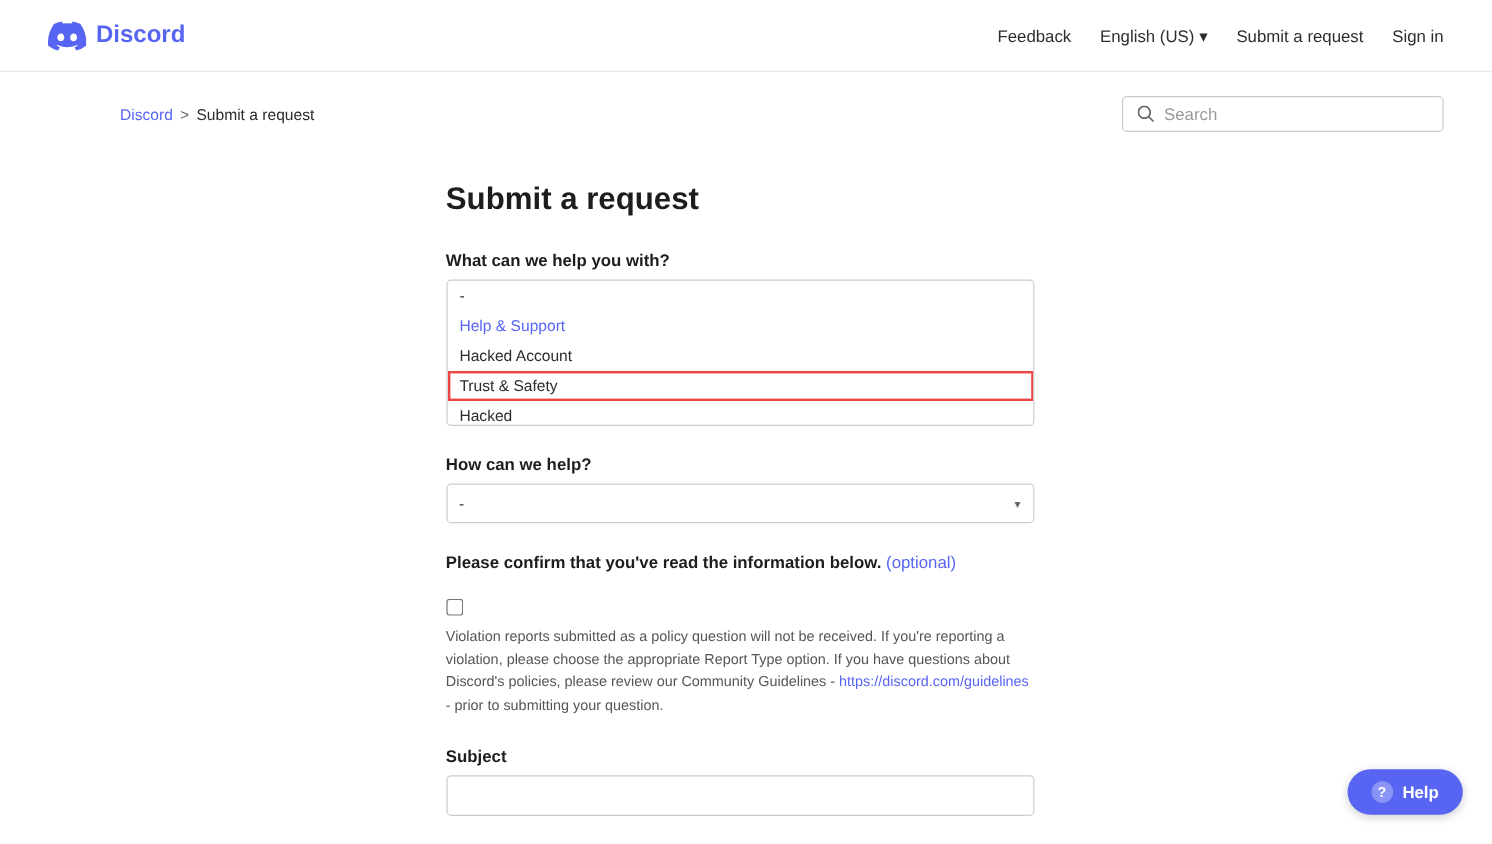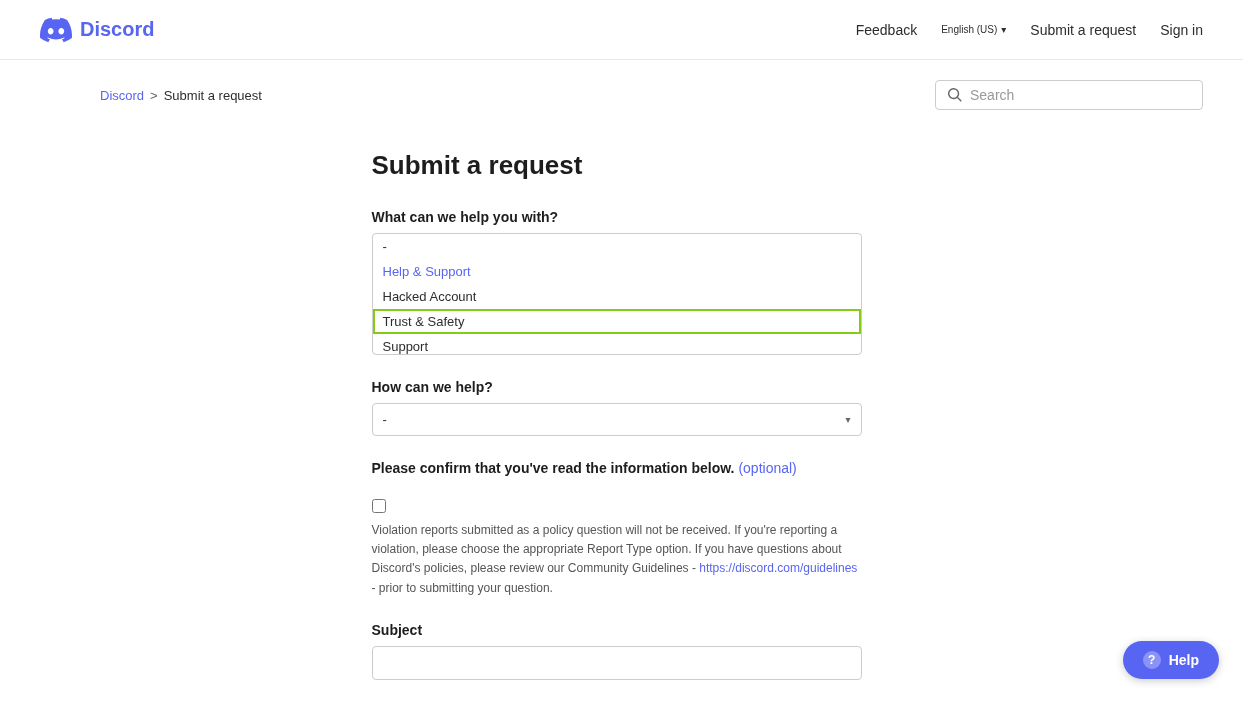--- a/index.html
+++ b/index.html
@@ -37,21 +37,21 @@
     .header-nav a {
       text-decoration: none;
       color: #2d2d2d;
       font-size: 14px;
     }
     .lang-btn {
       display: flex;
       align-items: center;
       gap: 4px;
       cursor: pointer;
-      font-size: 10px;
+      font-size: 14px;
       color: #2d2d2d;
       background: none;
       border: none;
     }
     .sign-in-btn {
       font-size: 14px;
       color: #2d2d2d;
       text-decoration: none;
     }
 
@@ -153,21 +153,21 @@
     }
     .listbox-option {
       padding: 5px 10px;
       font-size: 13px;
       cursor: pointer;
       color: #2d2d2d;
     }
     .listbox-option.selected {
       background: #fff;
       color: #2d2d2d;
-      border: 2px solid #84cc16;
+      border: 2px solid #ef4444;
       padding: 3px 8px;
     }
     .listbox-option.placeholder {
       color: #2d2d2d;
     }
     .listbox-option.link-style {
       color: #5865f2;
     }
 
     
@@ -306,21 +306,21 @@
   <h1 class="page-title">Submit a request</h1>
 
   <div class="form-group">
     <label class="form-label">What can we help you with?</label>
     <div class="select-listbox">
       <div class="select-listbox-inner">
         <div class="listbox-option placeholder">-</div>
         <div class="listbox-option link-style">Help &amp; Support</div>
         <div class="listbox-option">Hacked Account</div>
         <div class="listbox-option selected">Trust &amp; Safety</div>
-        <div class="listbox-option">Support</div>
+        <div class="listbox-option">Hacked</div>
 
       </div>
     </div>
   </div>
 
   <div class="form-group">
     <label class="form-label">How can we help?</label>
     <div class="select-dropdown">
       <span>-</span>
       <span class="select-dropdown-arrow">▾</span>

